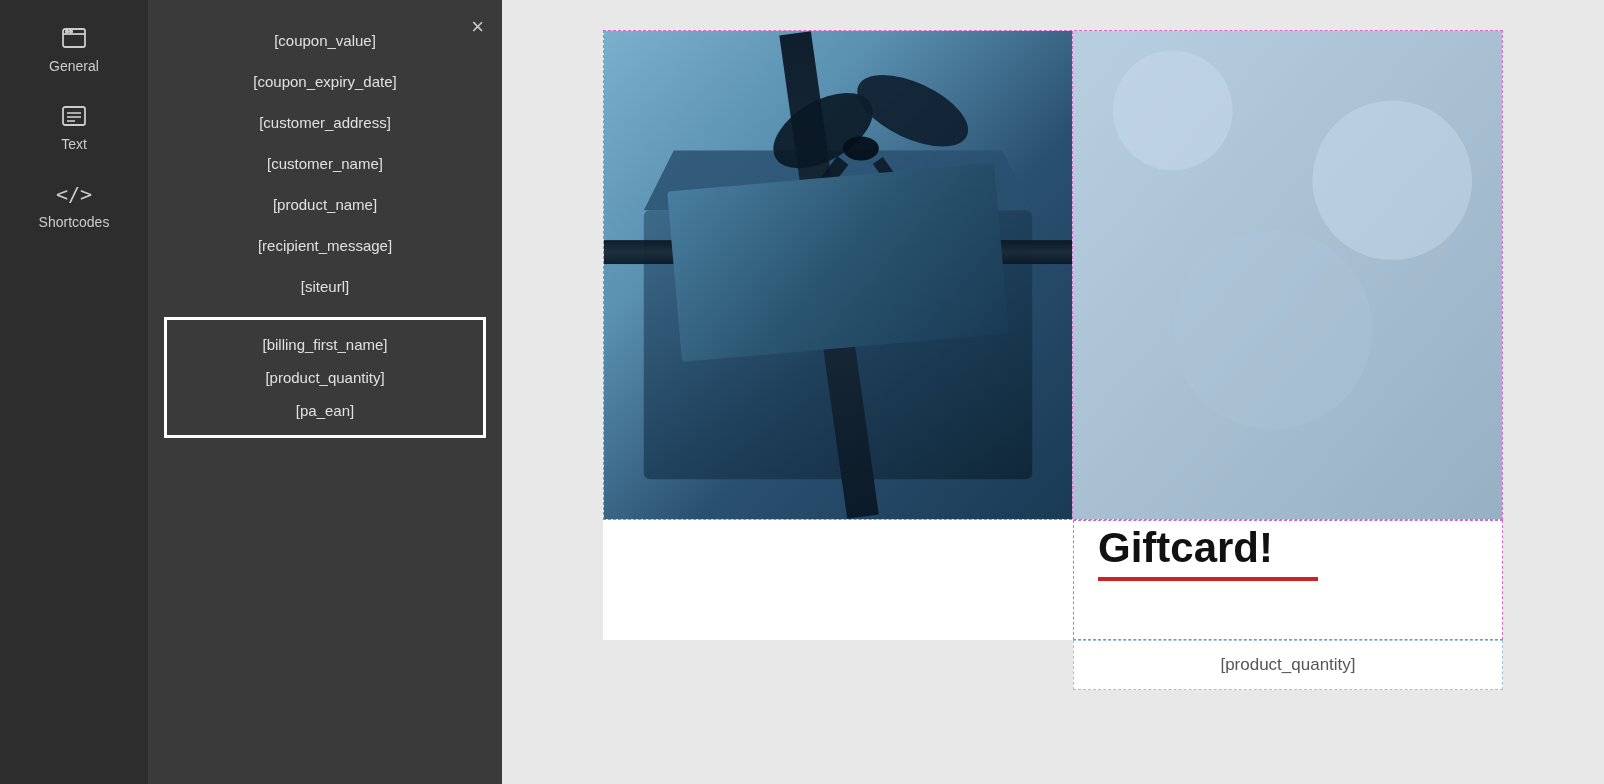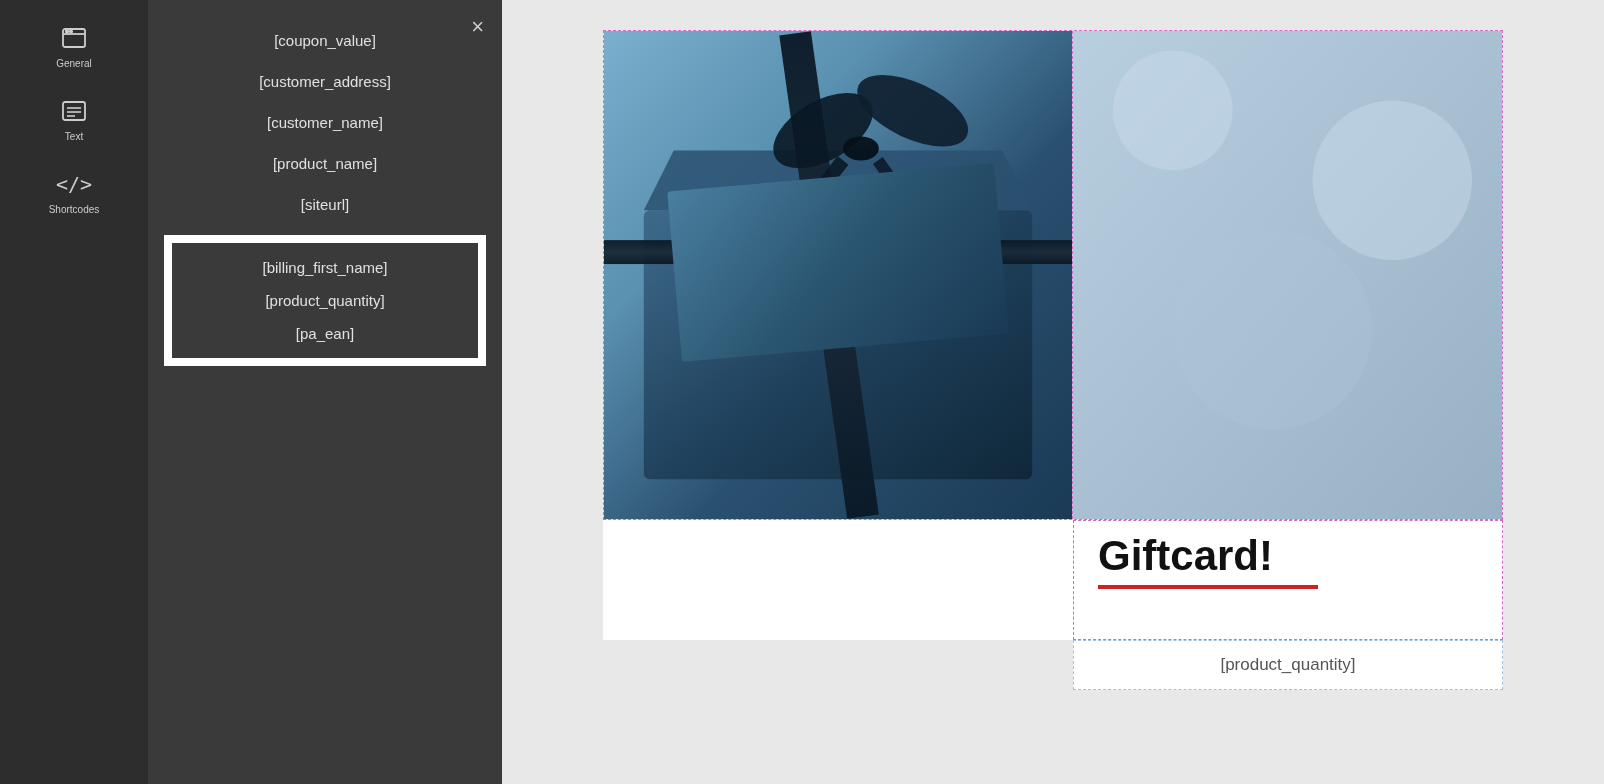--- a/index.html
+++ b/index.html
@@ -37,21 +37,21 @@
 
     .sidebar-item .icon-area {
       width: 32px;
       height: 28px;
       display: flex;
       align-items: center;
       justify-content: center;
     }
 
     .sidebar-item .item-label {
-      font-size: 10px;
+      font-size: 14px;
       color: #ccc;
     }
 
     
     .shortcodes-panel {
       width: 354px;
       background: #3a3a3a;
       display: flex;
       flex-direction: column;
       flex-shrink: 0;
@@ -80,21 +80,21 @@
     .shortcode-item {
       padding: 12px 24px;
       color: #e0e0e0;
       font-size: 15px;
       cursor: pointer;
       text-align: center;
     }
 
     .shortcode-group {
       margin: 10px 16px;
-      border: 8px solid #ffffff;
+      border: 3px solid #ffffff;
       padding: 8px 24px;
     }
 
     .shortcode-group .shortcode-item {
       padding: 8px 8px;
       color: #e0e0e0;
       font-size: 15px;
     }
 
     
@@ -162,21 +162,21 @@
 
     
     .giftcard-text-section {
       display: flex;
       gap: 0;
     }
 
     .giftcard-title-block {
       flex: 1;
       border: 1.5px dashed #d966cc;
-      padding: 12px 24px 24px;
+      padding: 4px 24px 24px;
       display: flex;
       flex-direction: column;
       gap: 0;
       background: #fff;
       min-height: 120px;
     }
 
     .giftcard-title {
       font-size: 42px;
       font-weight: 900;
@@ -260,23 +260,25 @@
 
 </div>
 
 <div class="shortcodes-panel">
 
   <button class="panel-close">×</button>
 
   <div class="shortcode-list">
 
     <div class="shortcode-item">[coupon_value]</div>
+    <div class="shortcode-item">[coupon_expiry_date]</div>
     <div class="shortcode-item">[customer_address]</div>
     <div class="shortcode-item">[customer_name]</div>
     <div class="shortcode-item">[product_name]</div>
+    <div class="shortcode-item">[recipient_message]</div>
     <div class="shortcode-item">[siteurl]</div>
 
     <div class="shortcode-group">
       <div class="shortcode-item">[billing_first_name]</div>
       <div class="shortcode-item">[product_quantity]</div>
       <div class="shortcode-item">[pa_ean]</div>
     </div>
 
   </div>
 </div>

